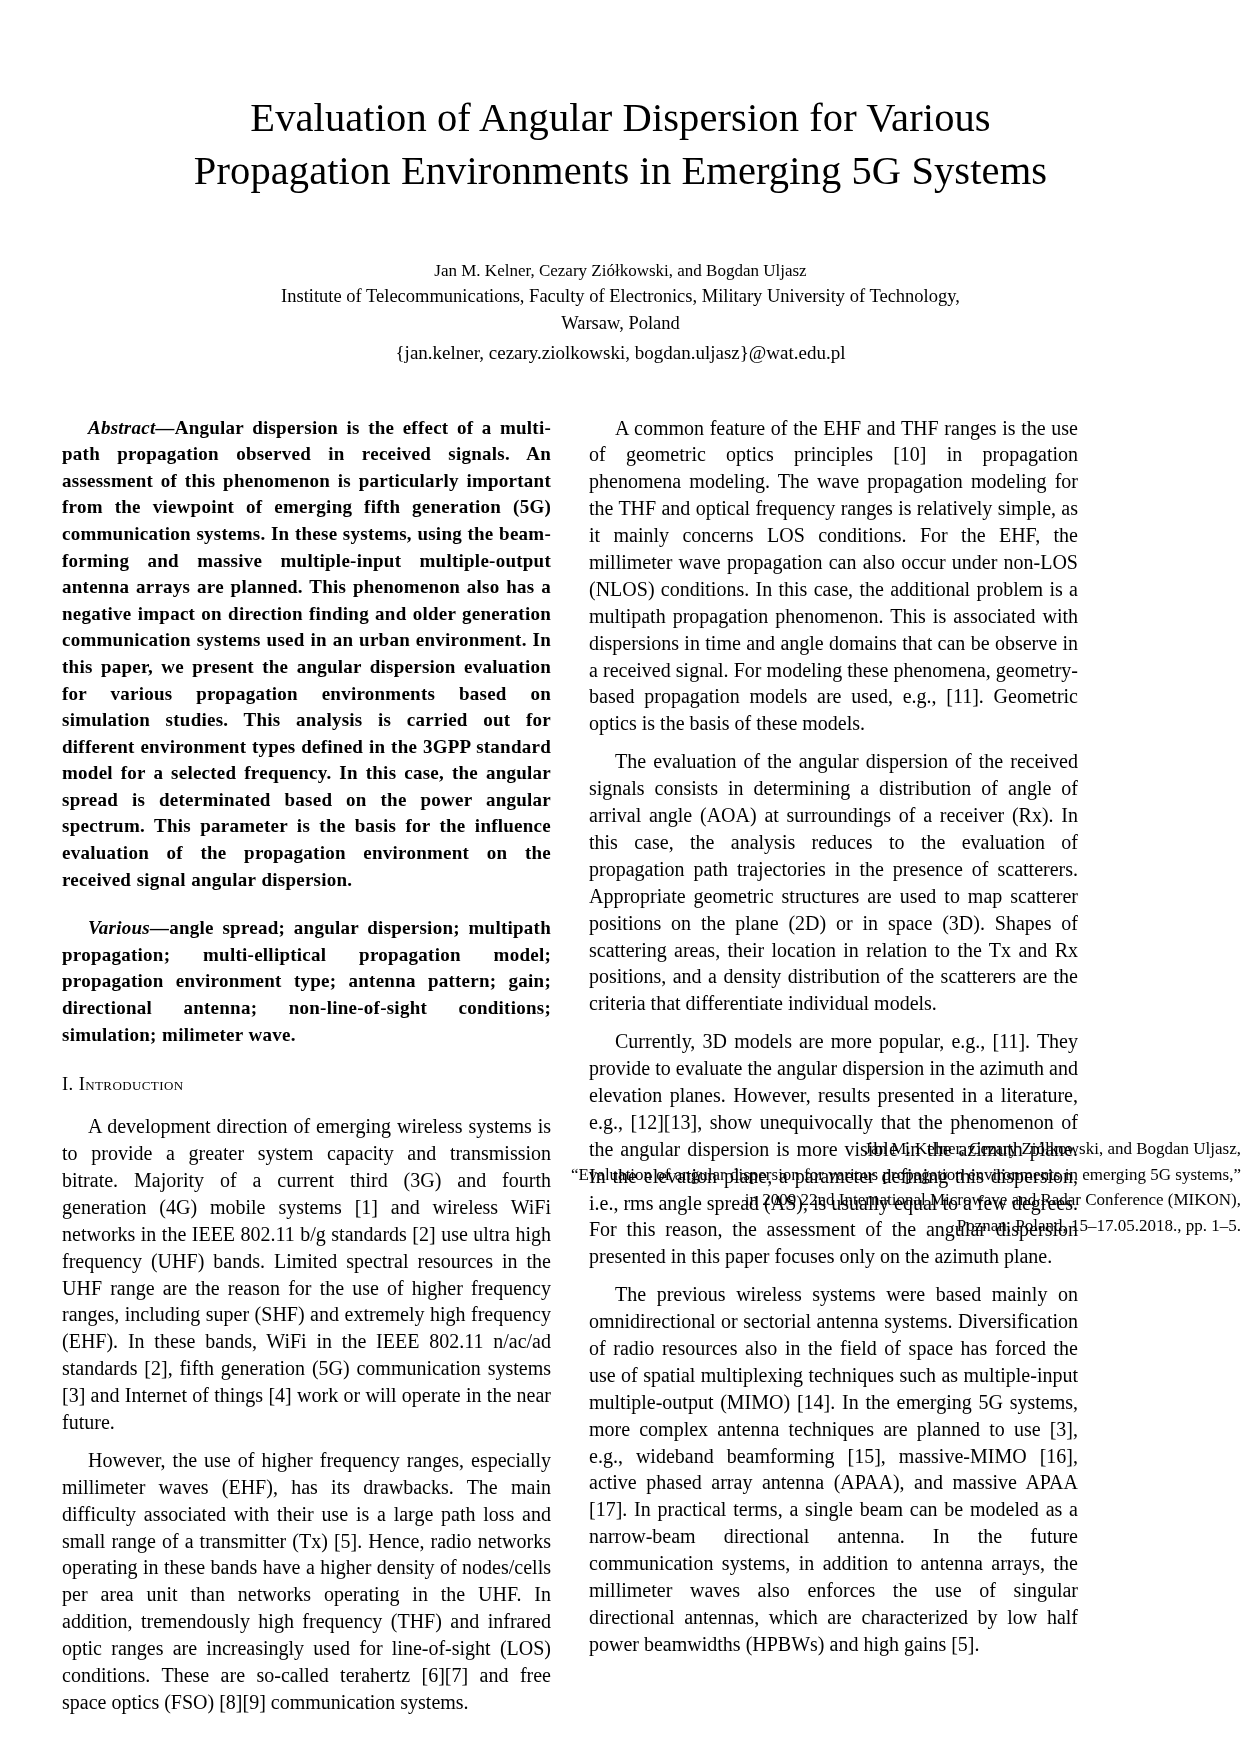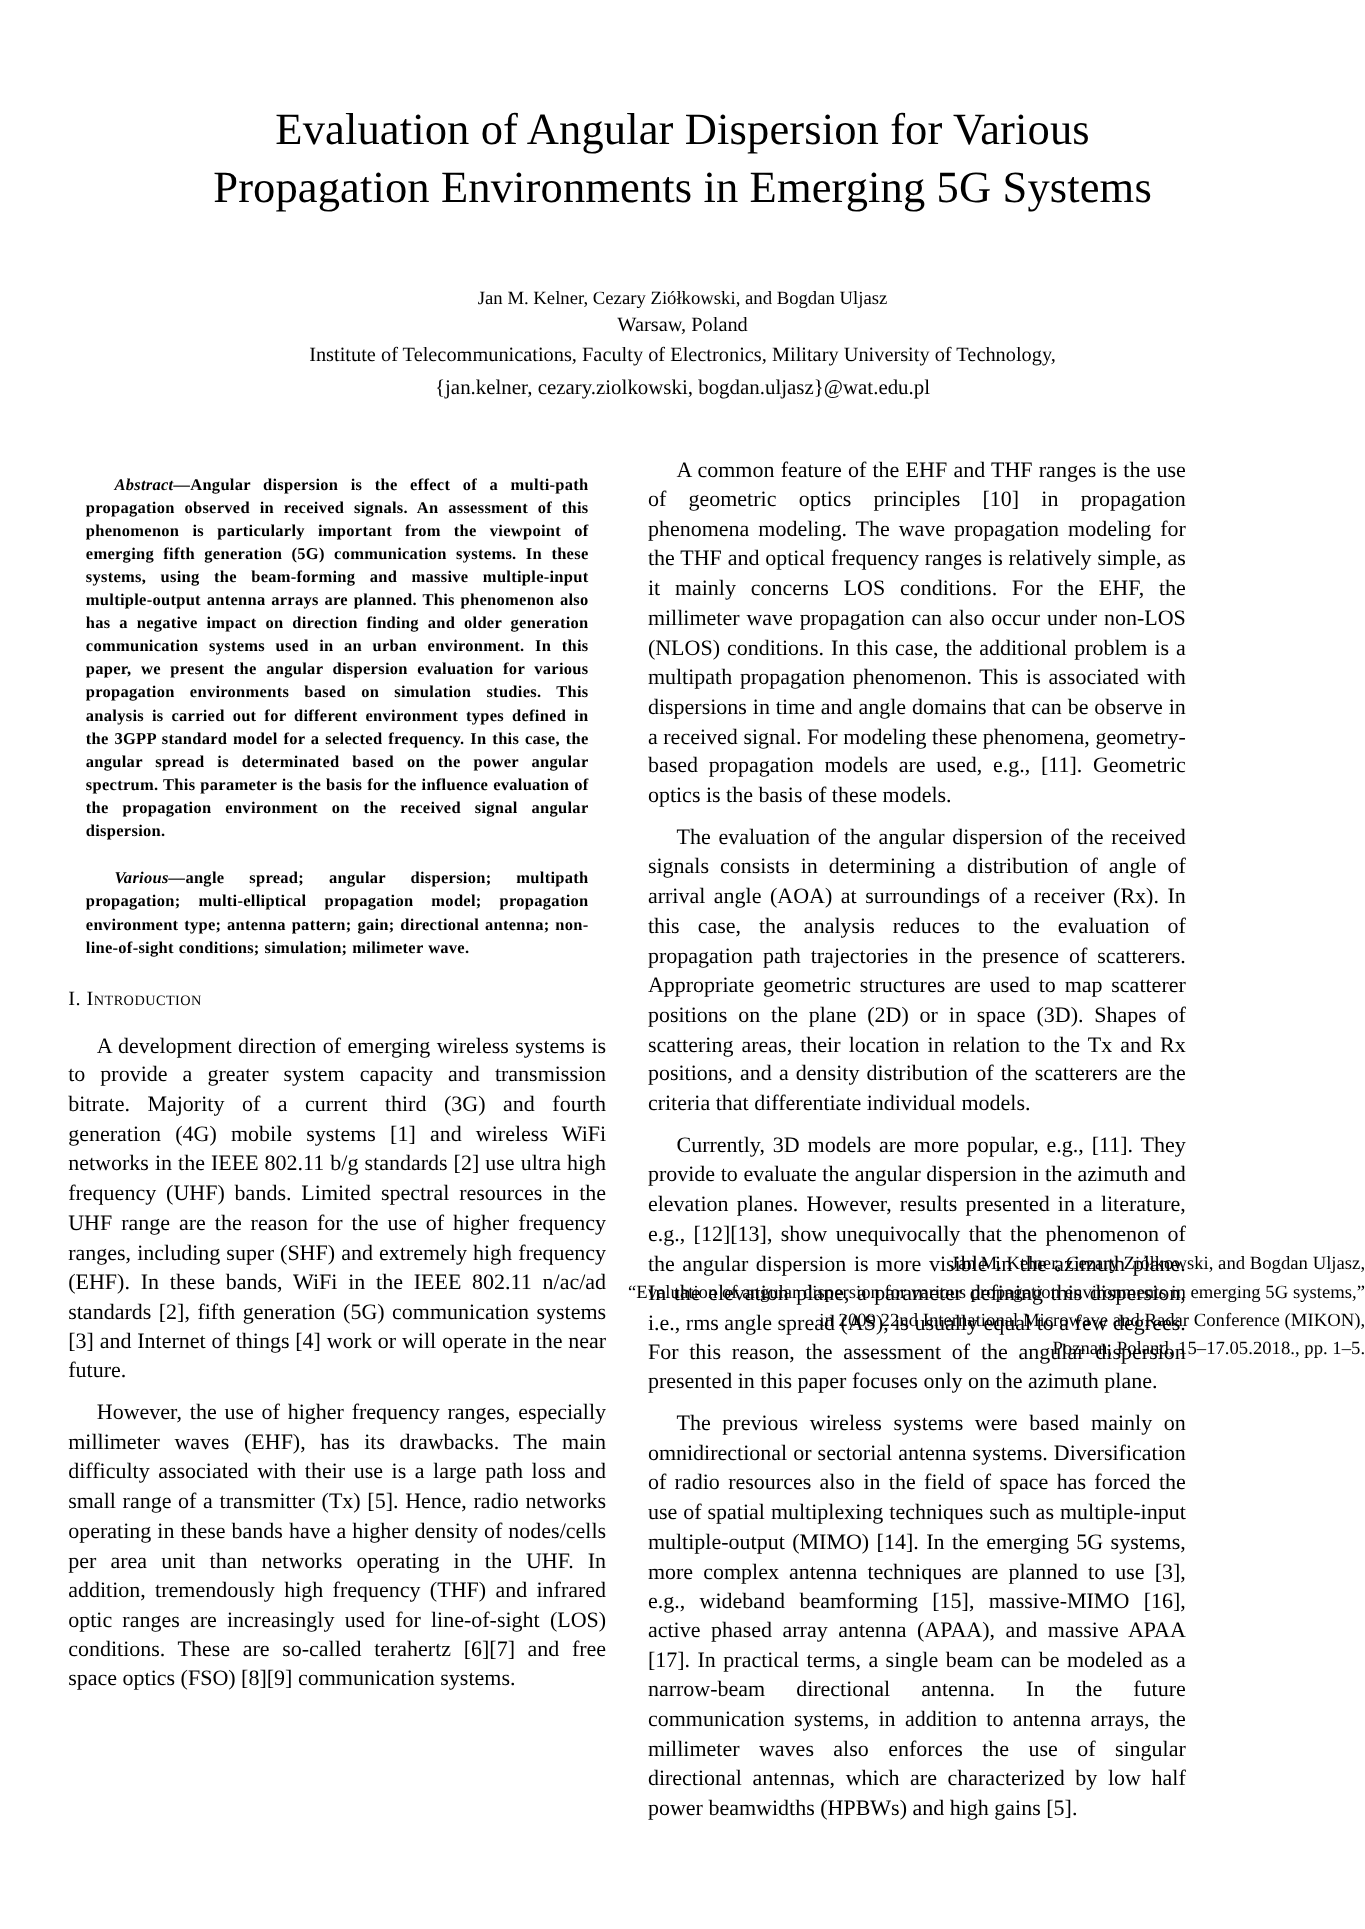--- a/index.html
+++ b/index.html
@@ -75,28 +75,28 @@
     text-justify: inter-word;
     font-size: 20px;
     line-height: 1.345;
     text-indent: 26px;
     hyphens: none;
   }
   p.para + p.para { margin-top: 11px; }
 
   
   p.abstract, p.keywords {
-    font-size: 15px;
+    font-size: 19px;
     line-height: 1.40;
     font-weight: bold;
     letter-spacing: 0.25px;
     word-spacing: 0.5px;
     text-align: justify;
     text-indent: 26px;
-    margin: 16px;
+    margin: 0;
   }
   p.keywords { margin-top: 22px; }
   .lead-term { font-style: italic; font-weight: bold; }
 
   
   .section-heading {
     font-size: 18.5px;
     margin: 26px 0 18px 0;
     font-variant: small-caps;
     letter-spacing: 0.4px;
@@ -124,22 +124,22 @@
 
   <div class="title-block">
     <h1 class="paper-title">
       <span>Evaluation of Angular Dispersion for Various</span><br>
       <span>Propagation Environments in Emerging 5G Systems</span>
     </h1>
   </div>
 
   <div class="author-block">
     <div class="author-names">Jan M. Kelner, Cezary Ziółkowski, and Bogdan Uljasz</div>
+    <div class="author-affil">Institute of Telecommunications, Faculty of Electronics, Military University of Technology,</div>
     <div class="author-affil">Warsaw, Poland</div>
-    <div class="author-affil">Institute of Telecommunications, Faculty of Electronics, Military University of Technology,</div>
     <div class="author-email">{jan.kelner, cezary.ziolkowski, bogdan.uljasz}@wat.edu.pl</div>
   </div>
 
   <div class="columns">
 
     <div class="col">
 
       <p class="abstract"><span class="lead-term">Abstract—</span><span>Angular dispersion is the effect of a multi-path propagation observed in received signals. An assessment of this phenomenon is particularly important from the viewpoint of emerging fifth generation (5G) communication systems. In these systems, using the beam-forming and massive multiple-input multiple-output antenna arrays are planned. This phenomenon also has a negative impact on direction finding and older generation communication systems used in an urban environment. In this paper, we present the angular dispersion evaluation for various propagation environments based on simulation studies. This analysis is carried out for different environment types defined in the 3GPP standard model for a selected frequency. In this case, the angular spread is determinated based on the power angular spectrum. This parameter is the basis for the influence evaluation of the propagation environment on the received signal angular dispersion.</span></p>
 
       <p class="keywords"><span class="lead-term">Various—</span><span>angle spread; angular dispersion; multipath propagation; multi-elliptical propagation model; propagation environment type; antenna pattern; gain; directional antenna; non-line-of-sight conditions; simulation; milimeter wave.</span></p>

